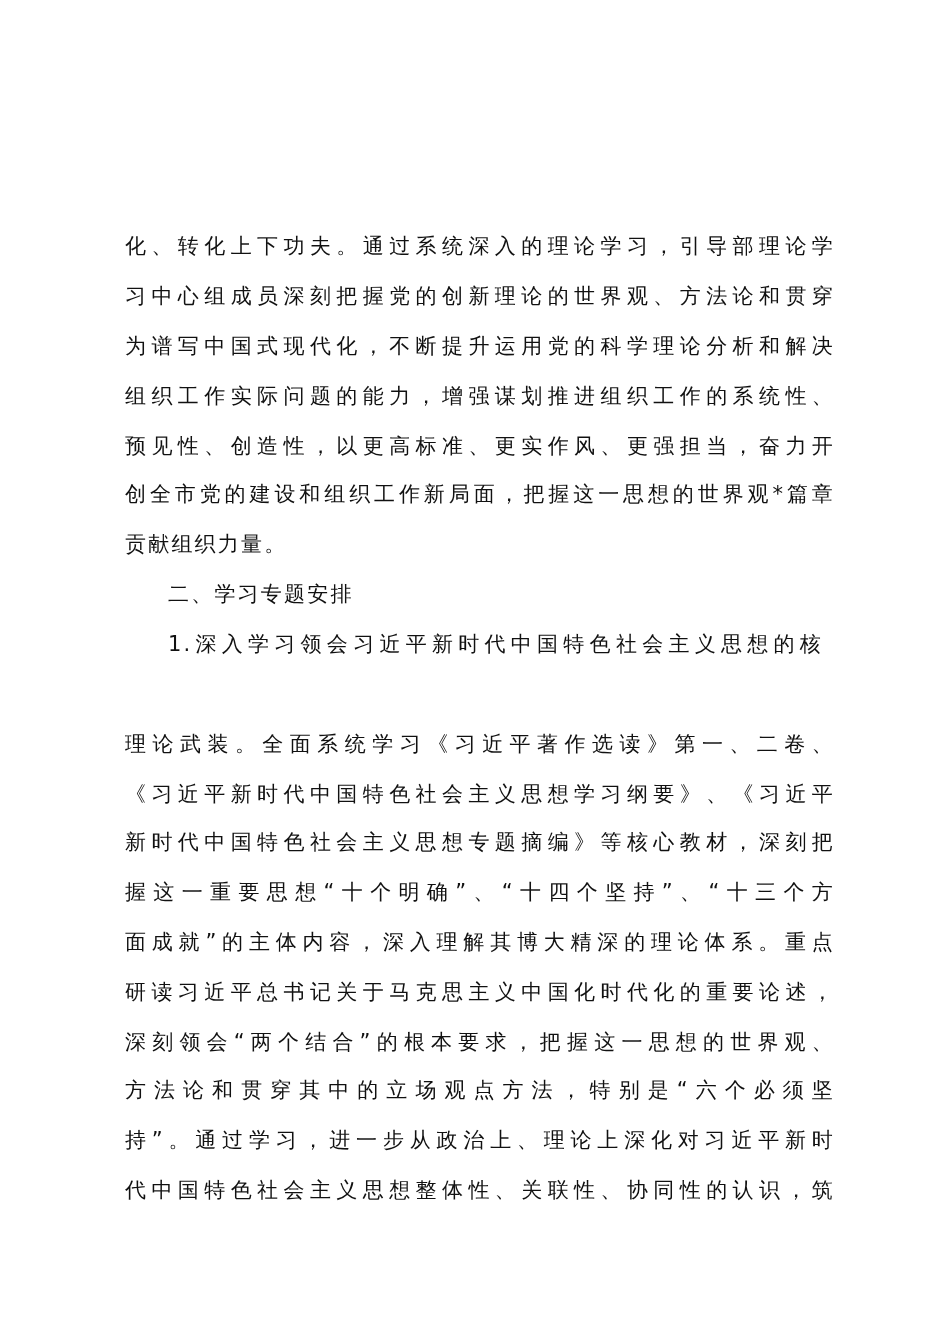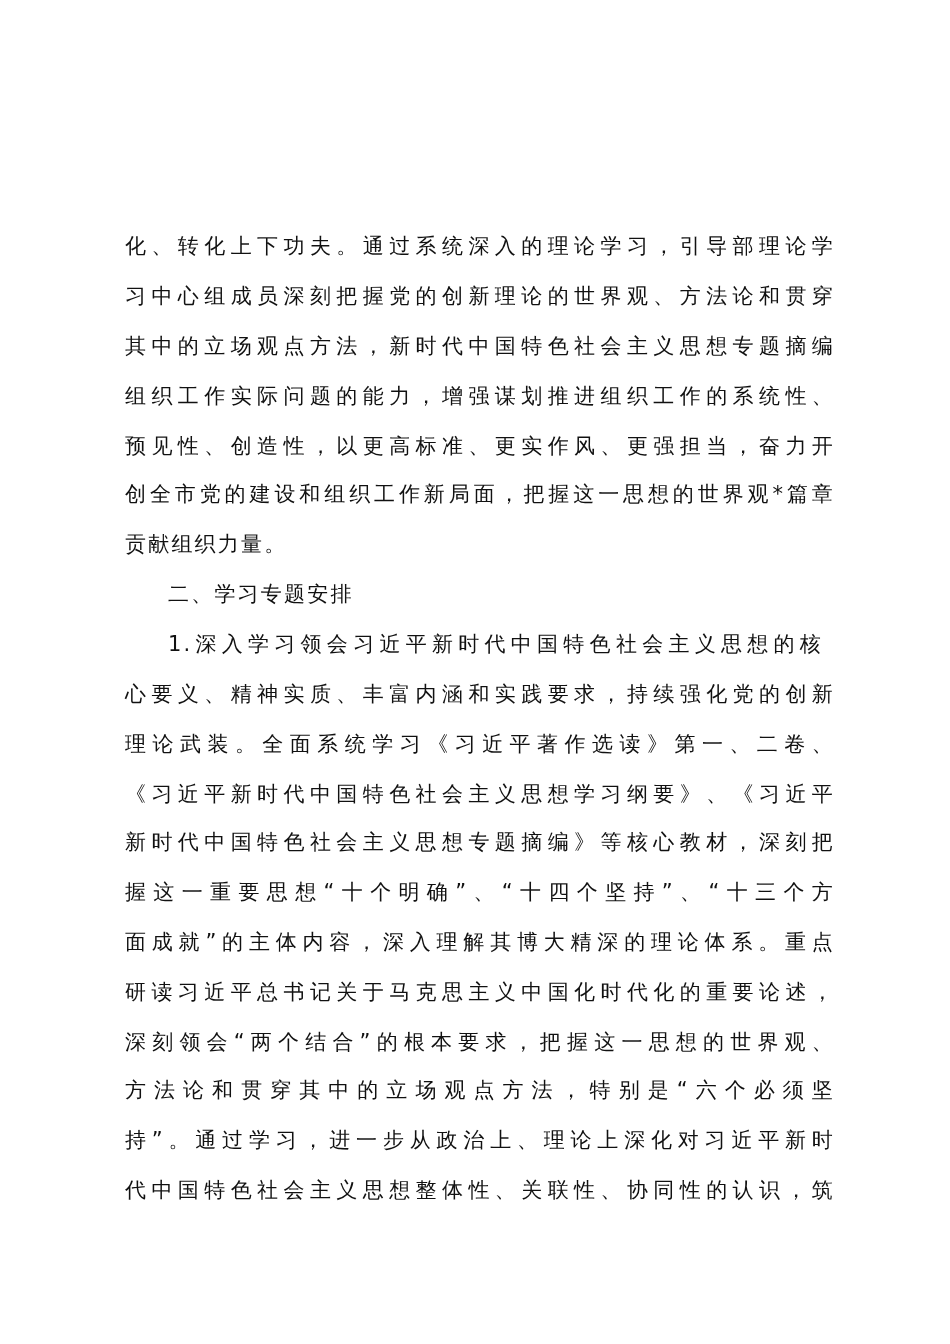--- a/index.html
+++ b/index.html
@@ -46,28 +46,27 @@
     .line.indent.last {
       text-align-last: left;
     }
   </style>
 </head>
 <body>
 
 <div class="page">
   <div class="line" style="top:182px;">化、转化上下功夫。通过系统深入的理论学习，引导部理论学</div>
   <div class="line" style="top:232px;">习中心组成员深刻把握党的创新理论的世界观、方法论和贯穿</div>
-  <div class="line" style="top:282px;">其中的立场观点方法，新时代中国特色社会主义思想专题摘编</div>
+  <div class="line" style="top:282px;">为谱写中国式现代化，不断提升运用党的科学理论分析和解决</div>
   <div class="line" style="top:332px;">组织工作实际问题的能力，增强谋划推进组织工作的系统性、</div>
   <div class="line" style="top:382px;">预见性、创造性，以更高标准、更实作风、更强担当，奋力开</div>
   <div class="line" style="top:430px;">创全市党的建设和组织工作新局面，把握这一思想的世界观*篇章</div>
   <div class="line last" style="top:480px;">贡献组织力量。</div>
   <div class="line indent last" style="top:530px;">二、学习专题安排</div>
   <div class="line indent" style="top:580px;">1.深入学习领会习近平新时代中国特色社会主义思想的核</div>
-  <div class="line" style="top:630px;">心要义、精神实质、丰富内涵和实践要求，持续强化党的创新</div>
   <div class="line" style="top:680px;">理论武装。全面系统学习《习近平著作选读》第一、二卷、</div>
   <div class="line" style="top:730px;">《习近平新时代中国特色社会主义思想学习纲要》、《习近平</div>
   <div class="line" style="top:778px;">新时代中国特色社会主义思想专题摘编》等核心教材，深刻把</div>
   <div class="line" style="top:828px;">握这一重要思想“十个明确”、“十四个坚持”、“十三个方</div>
   <div class="line" style="top:878px;">面成就”的主体内容，深入理解其博大精深的理论体系。重点</div>
   <div class="line" style="top:928px;">研读习近平总书记关于马克思主义中国化时代化的重要论述，</div>
   <div class="line" style="top:978px;">深刻领会“两个结合”的根本要求，把握这一思想的世界观、</div>
   <div class="line" style="top:1026px;">方法论和贯穿其中的立场观点方法，特别是“六个必须坚</div>
   <div class="line" style="top:1126px;">代中国特色社会主义思想整体性、关联性、协同性的认识，筑</div>
   <div class="line" style="top:1076px;">持”。通过学习，进一步从政治上、理论上深化对习近平新时</div>

